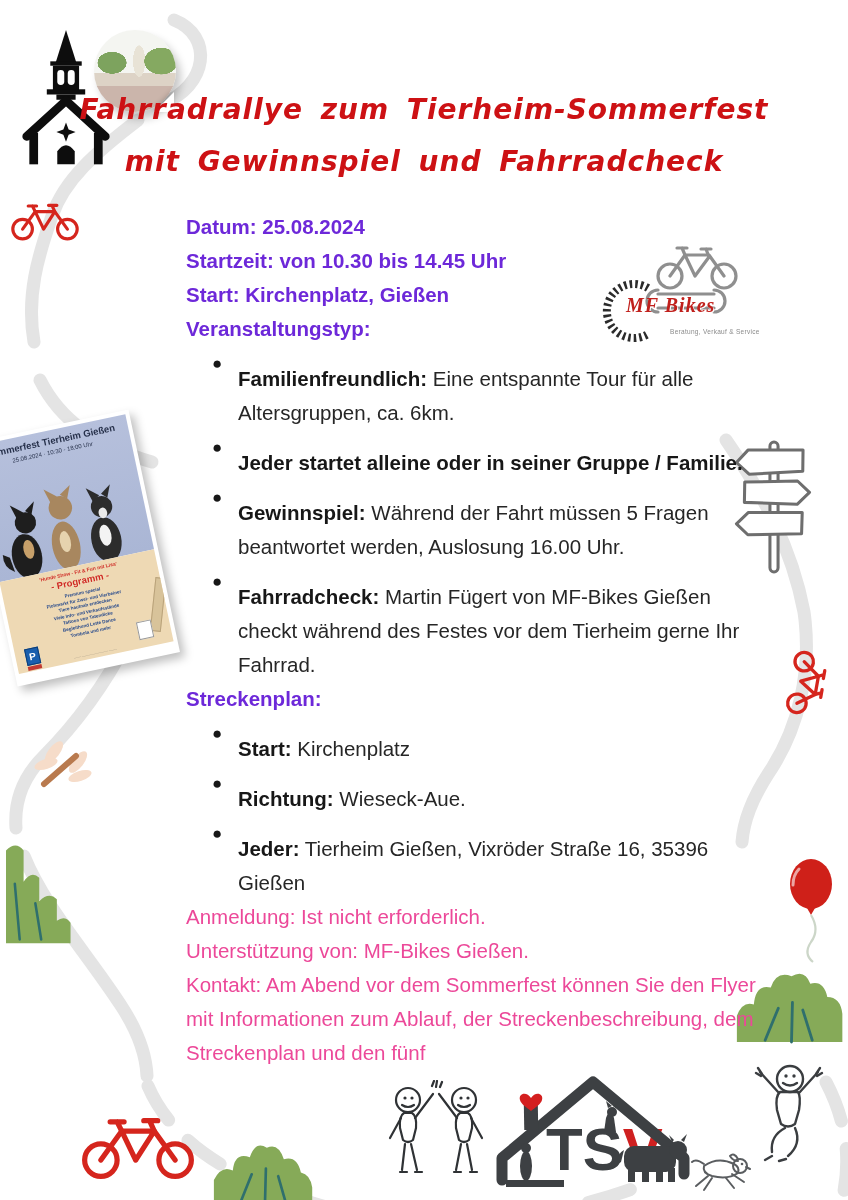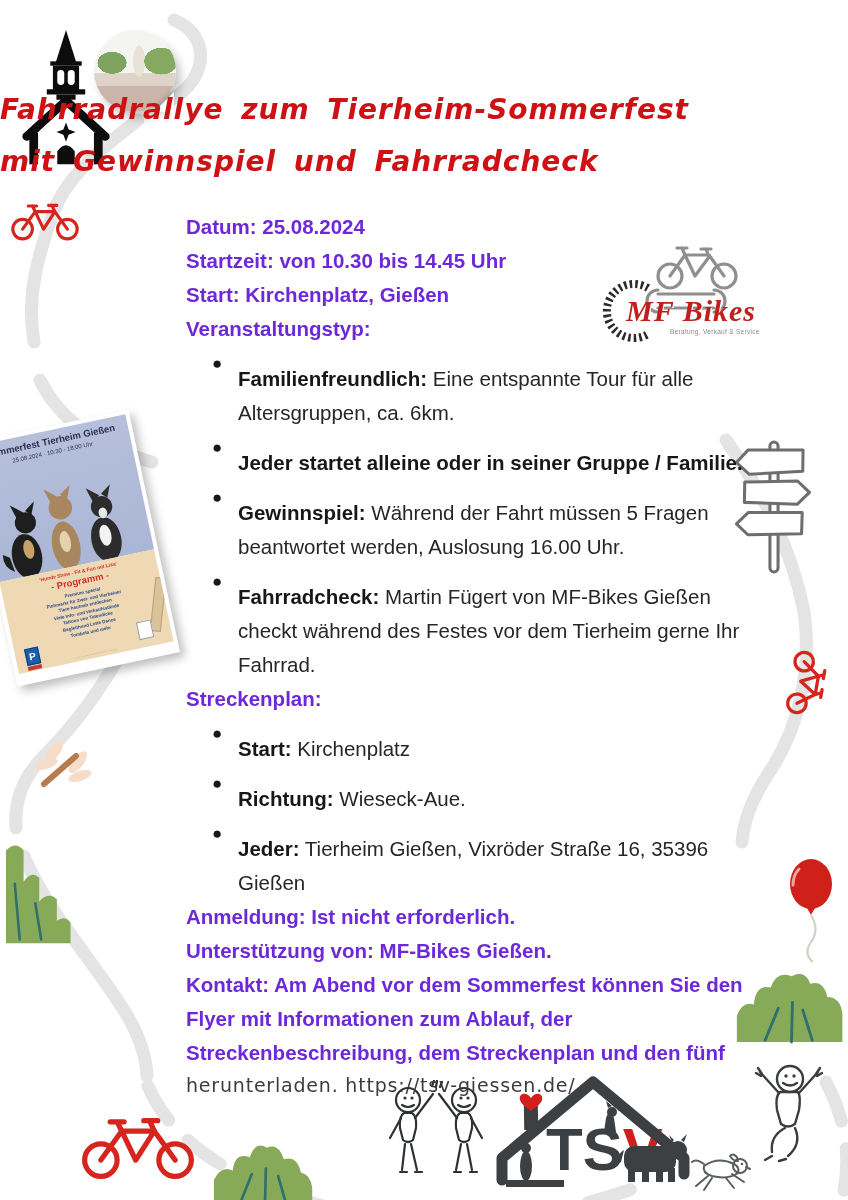--- a/index.html
+++ b/index.html
@@ -8,36 +8,36 @@
     font-family:"Liberation Sans",sans-serif;
   }
   .abs{position:absolute;}
   svg{display:block;}
 
   
   #route{left:0;top:0;z-index:0;}
 
   
   .title{
-    left:0;right:0;top:84px;text-align:left;z-index:3;
+    left:0;right:0;top:84px;text-align:center;z-index:3;
     font-family:"DejaVu Sans",sans-serif;font-weight:bold;font-style:italic;
     font-size:28px;line-height:52px;letter-spacing:1px;word-spacing:7px;color:#cd1114;
   }
 
   
   .content{
     left:186px;top:210px;width:586px;z-index:3;
     font-size:20.5px;line-height:34px;color:#262626;
   }
   .b{font-weight:bold;color:#171717;}
   .info-line{font-weight:bold;color:#6d28d9;}
   .bullet{display:flex;padding-left:26px;}
   .dot{flex:none;width:26px;font-size:17px;color:#171717;padding-top:1px;}
   .btxt{flex:1;margin-top:16px;}
-  .plain{color:#6d28d9;font-weight:bold;}
+  .plain{color:#ec4899;}
   .small-line{
     font-family:"DejaVu Sans",sans-serif;font-size:19px;line-height:30px;
     letter-spacing:0.8px;color:#3c3c3c;
   }
 
   
   .photo{
     left:94px;top:30px;width:82px;height:82px;border-radius:50%;z-index:2;
     background:
       radial-gradient(ellipse 24px 18px at 22% 40%, #7da35e 0 60%, rgba(0,0,0,0) 61%),
@@ -49,21 +49,21 @@
   .photo .fold{
     position:absolute;right:2px;bottom:0px;width:0;height:0;
     border-left:20px solid rgba(0,0,0,0);border-bottom:20px solid #ffffff;
     filter:drop-shadow(-2px -2px 2px rgba(0,0,0,0.15));
   }
 
   
   .mf{left:596px;top:236px;width:168px;height:112px;z-index:3;}
   .mf-name{
     position:absolute;left:30px;top:58px;font-family:"Liberation Serif",serif;
-    font-weight:bold;font-style:italic;font-size:30px;color:#c0201c;letter-spacing:1px;
+    font-weight:bold;font-style:italic;font-size:20px;color:#c0201c;letter-spacing:1px;
     text-shadow:1px 1px 0 #fff;
   }
   .mf-tag{position:absolute;left:74px;top:92px;font-size:6.5px;color:#8a8a8a;letter-spacing:.3px;}
 
   
   .poster{
     left:-10px;top:424px;width:158px;height:240px;z-index:2;
     transform:rotate(-12deg);background:#ffffff;padding:4px;
     box-shadow:4px 6px 10px rgba(0,0,0,0.25);
   }
@@ -197,21 +197,20 @@
     <span class="btxt"><span class="b">Richtung:</span> <span>Wieseck-Aue.</span></span>
   </div>
   <div class="bullet">
     <span class="dot">●</span>
     <span class="btxt"><span class="b">Jeder:</span> <span>Tierheim Gießen, Vixröder Straße 16, 35396 Gießen</span></span>
   </div>
 
   <div class="plain">Anmeldung: Ist nicht erforderlich.</div>
   <div class="plain">Unterstützung von: MF-Bikes Gießen.</div>
   <div class="plain">Kontakt: Am Abend vor dem Sommerfest können Sie den Flyer mit Informationen zum Ablauf, der Streckenbeschreibung, dem Streckenplan und den fünf</div>
-  <div class="small-line">herunterladen. https://tsv-giessen.de/</div>
 </div>
 
 <div class="abs poster">
   <div class="poster-top">
     <div class="poster-title">Sommerfest Tierheim Gießen</div>
     <div class="poster-sub">25.08.2024 · 10:30 - 18:00 Uhr</div>
     <svg style="position:absolute;left:0;bottom:-4px" width="150" height="96" viewBox="0 0 140 90">
       <g fill="#1e1e1e">
         <ellipse cx="30" cy="68" rx="14" ry="21"></ellipse>
           <circle cx="35" cy="37" r="10"></circle>

